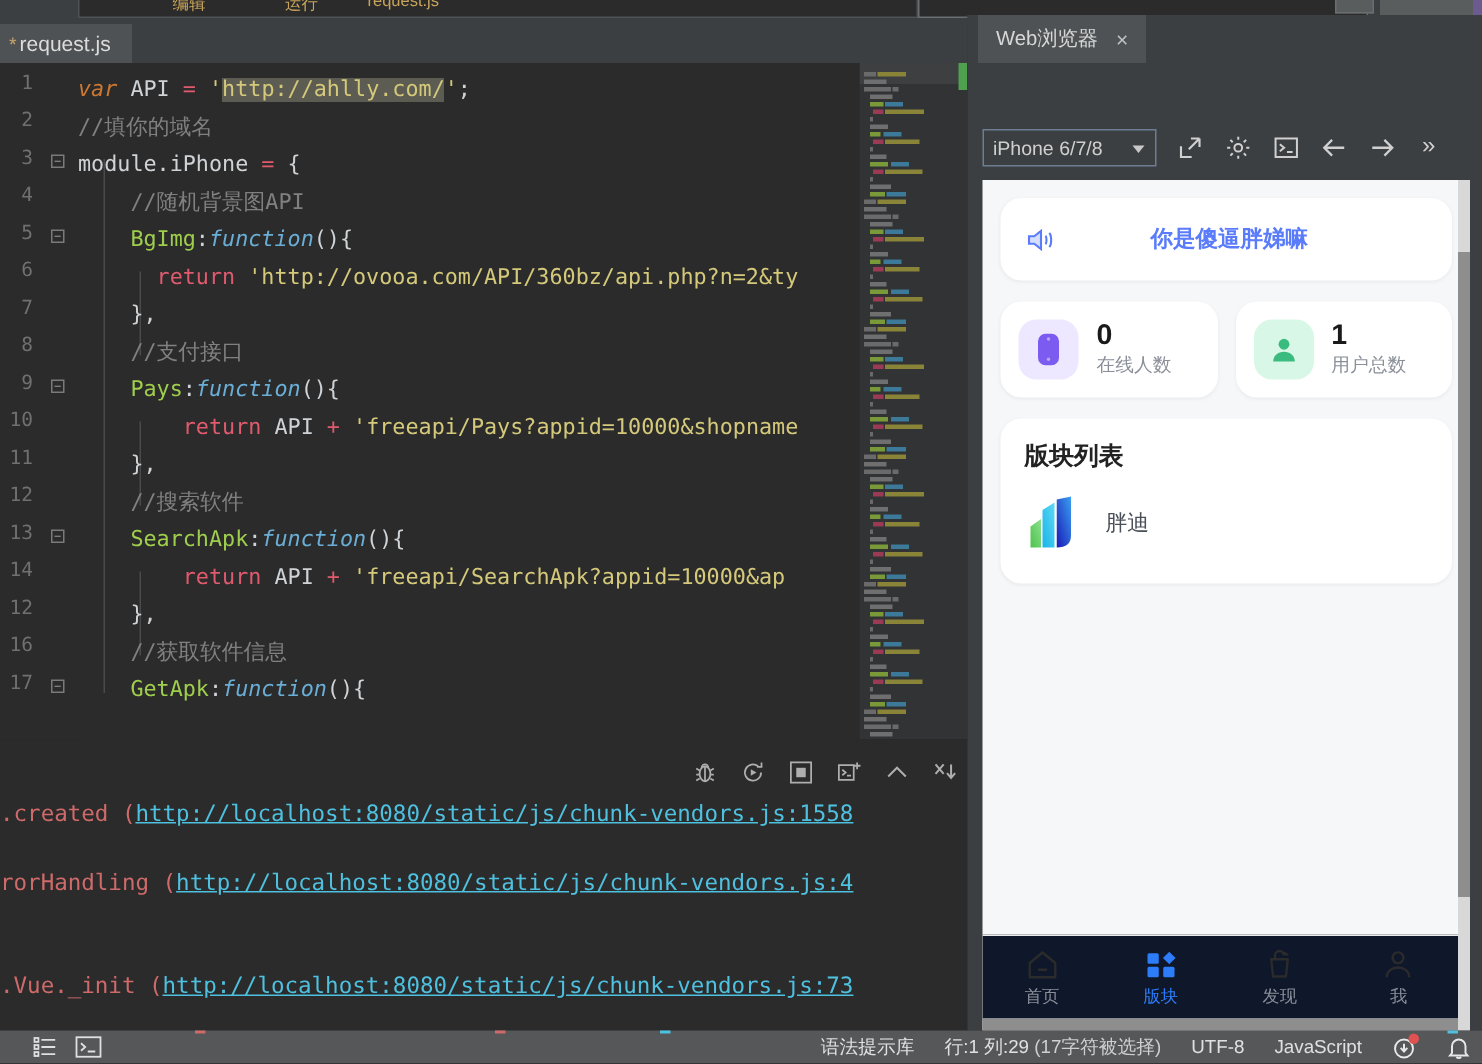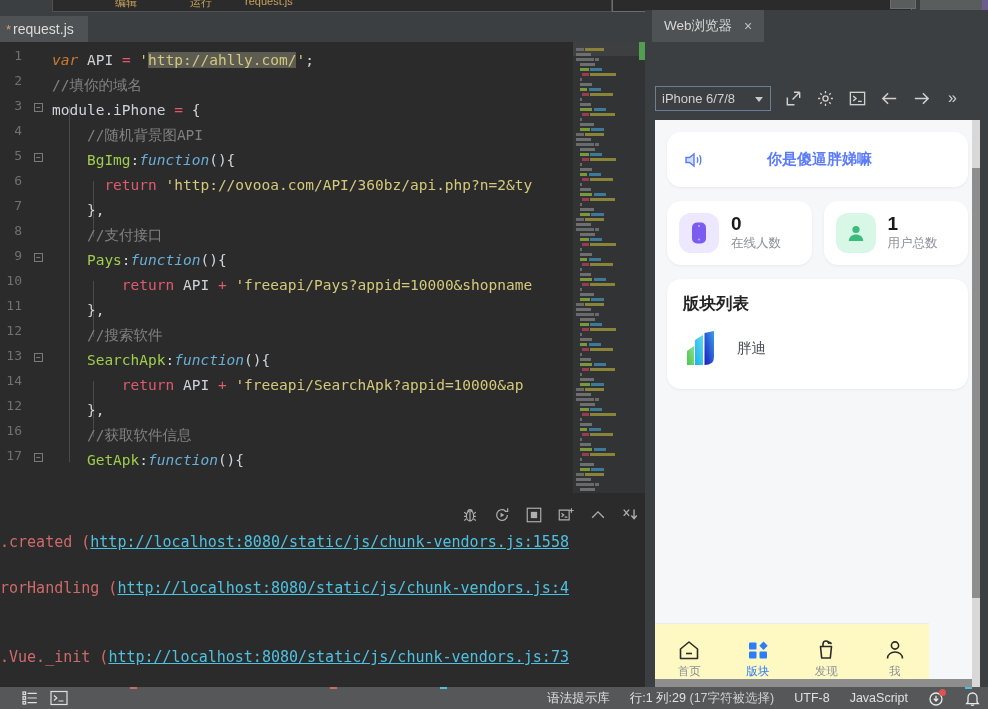--- a/index.html
+++ b/index.html
@@ -233,23 +233,23 @@
     display: flex; align-items: center; justify-content: center;
   }
   .stat-num { font-size: 19px; font-weight: bold; color: #1a1a1a; line-height: 1.05; }
   .stat-lbl { font-size: 12.5px; color: #8a8f99; margin-top: 2px; }
   .board { padding: 14px 16px 20px 16px; }
   .board-title { font-size: 16.5px; font-weight: bold; color: #222; }
   .board-item { display: flex; align-items: center; gap: 12px; margin-top: 12px; }
   .board-name { font-size: 14.5px; color: #4a4f58; }
 
   .tabbar-bottom {
-    position: absolute; left: 0; bottom: 8px; width: 274px; height: 56px;
-    background: #fef9c3; border-top: 1px solid #ececec;
-    display: flex; align-items: flex-end;
+    position: absolute; left: 0; bottom: 8px; width: 317px; height: 56px;
+    background: #0f172a; border-top: 1px solid #ececec;
+    display: flex; align-items: center;
   }
   .tb-item {
     flex: 1; display: flex; flex-direction: column;
     align-items: center; justify-content: center; gap: 3px; cursor: pointer;
   }
   .tb-lbl { font-size: 11.5px; color: #8a8f99; }
   .tb-item.active .tb-lbl { color: #2d7dfa; }
   .phone-homebar {
     position: absolute; left: 0; bottom: 0; width: 317px; height: 8px;
     background: #8e8e8e;

